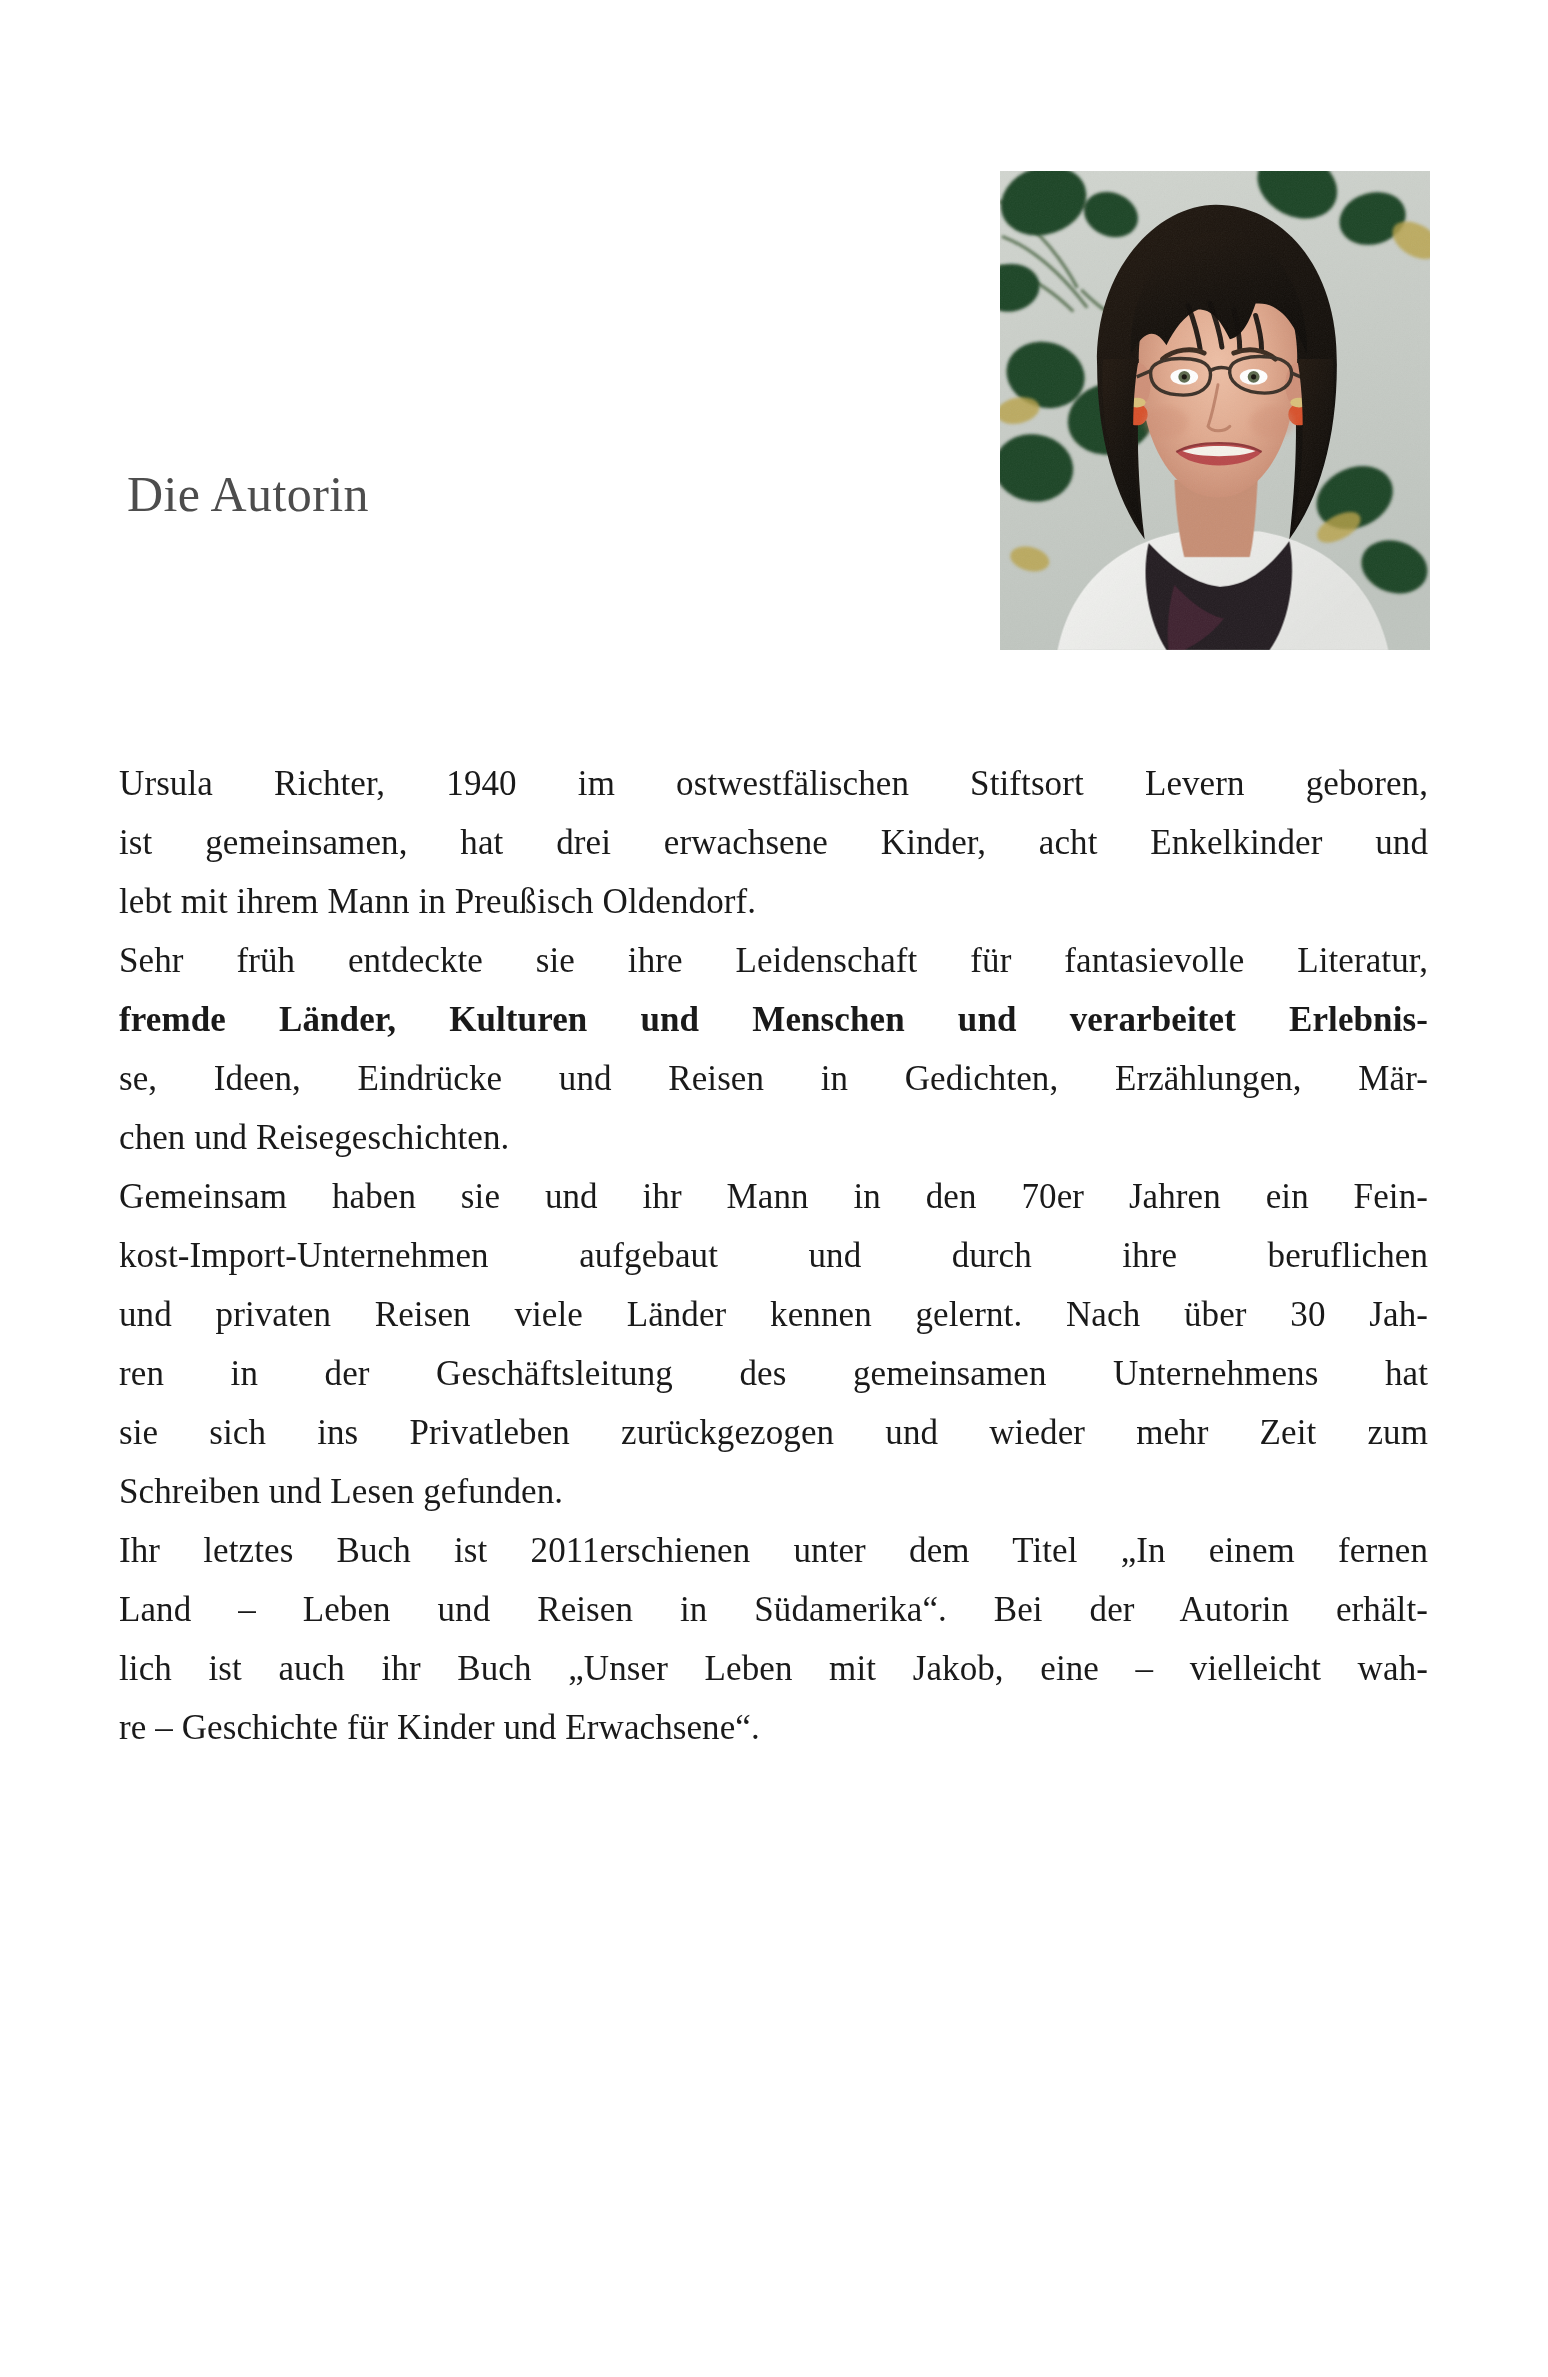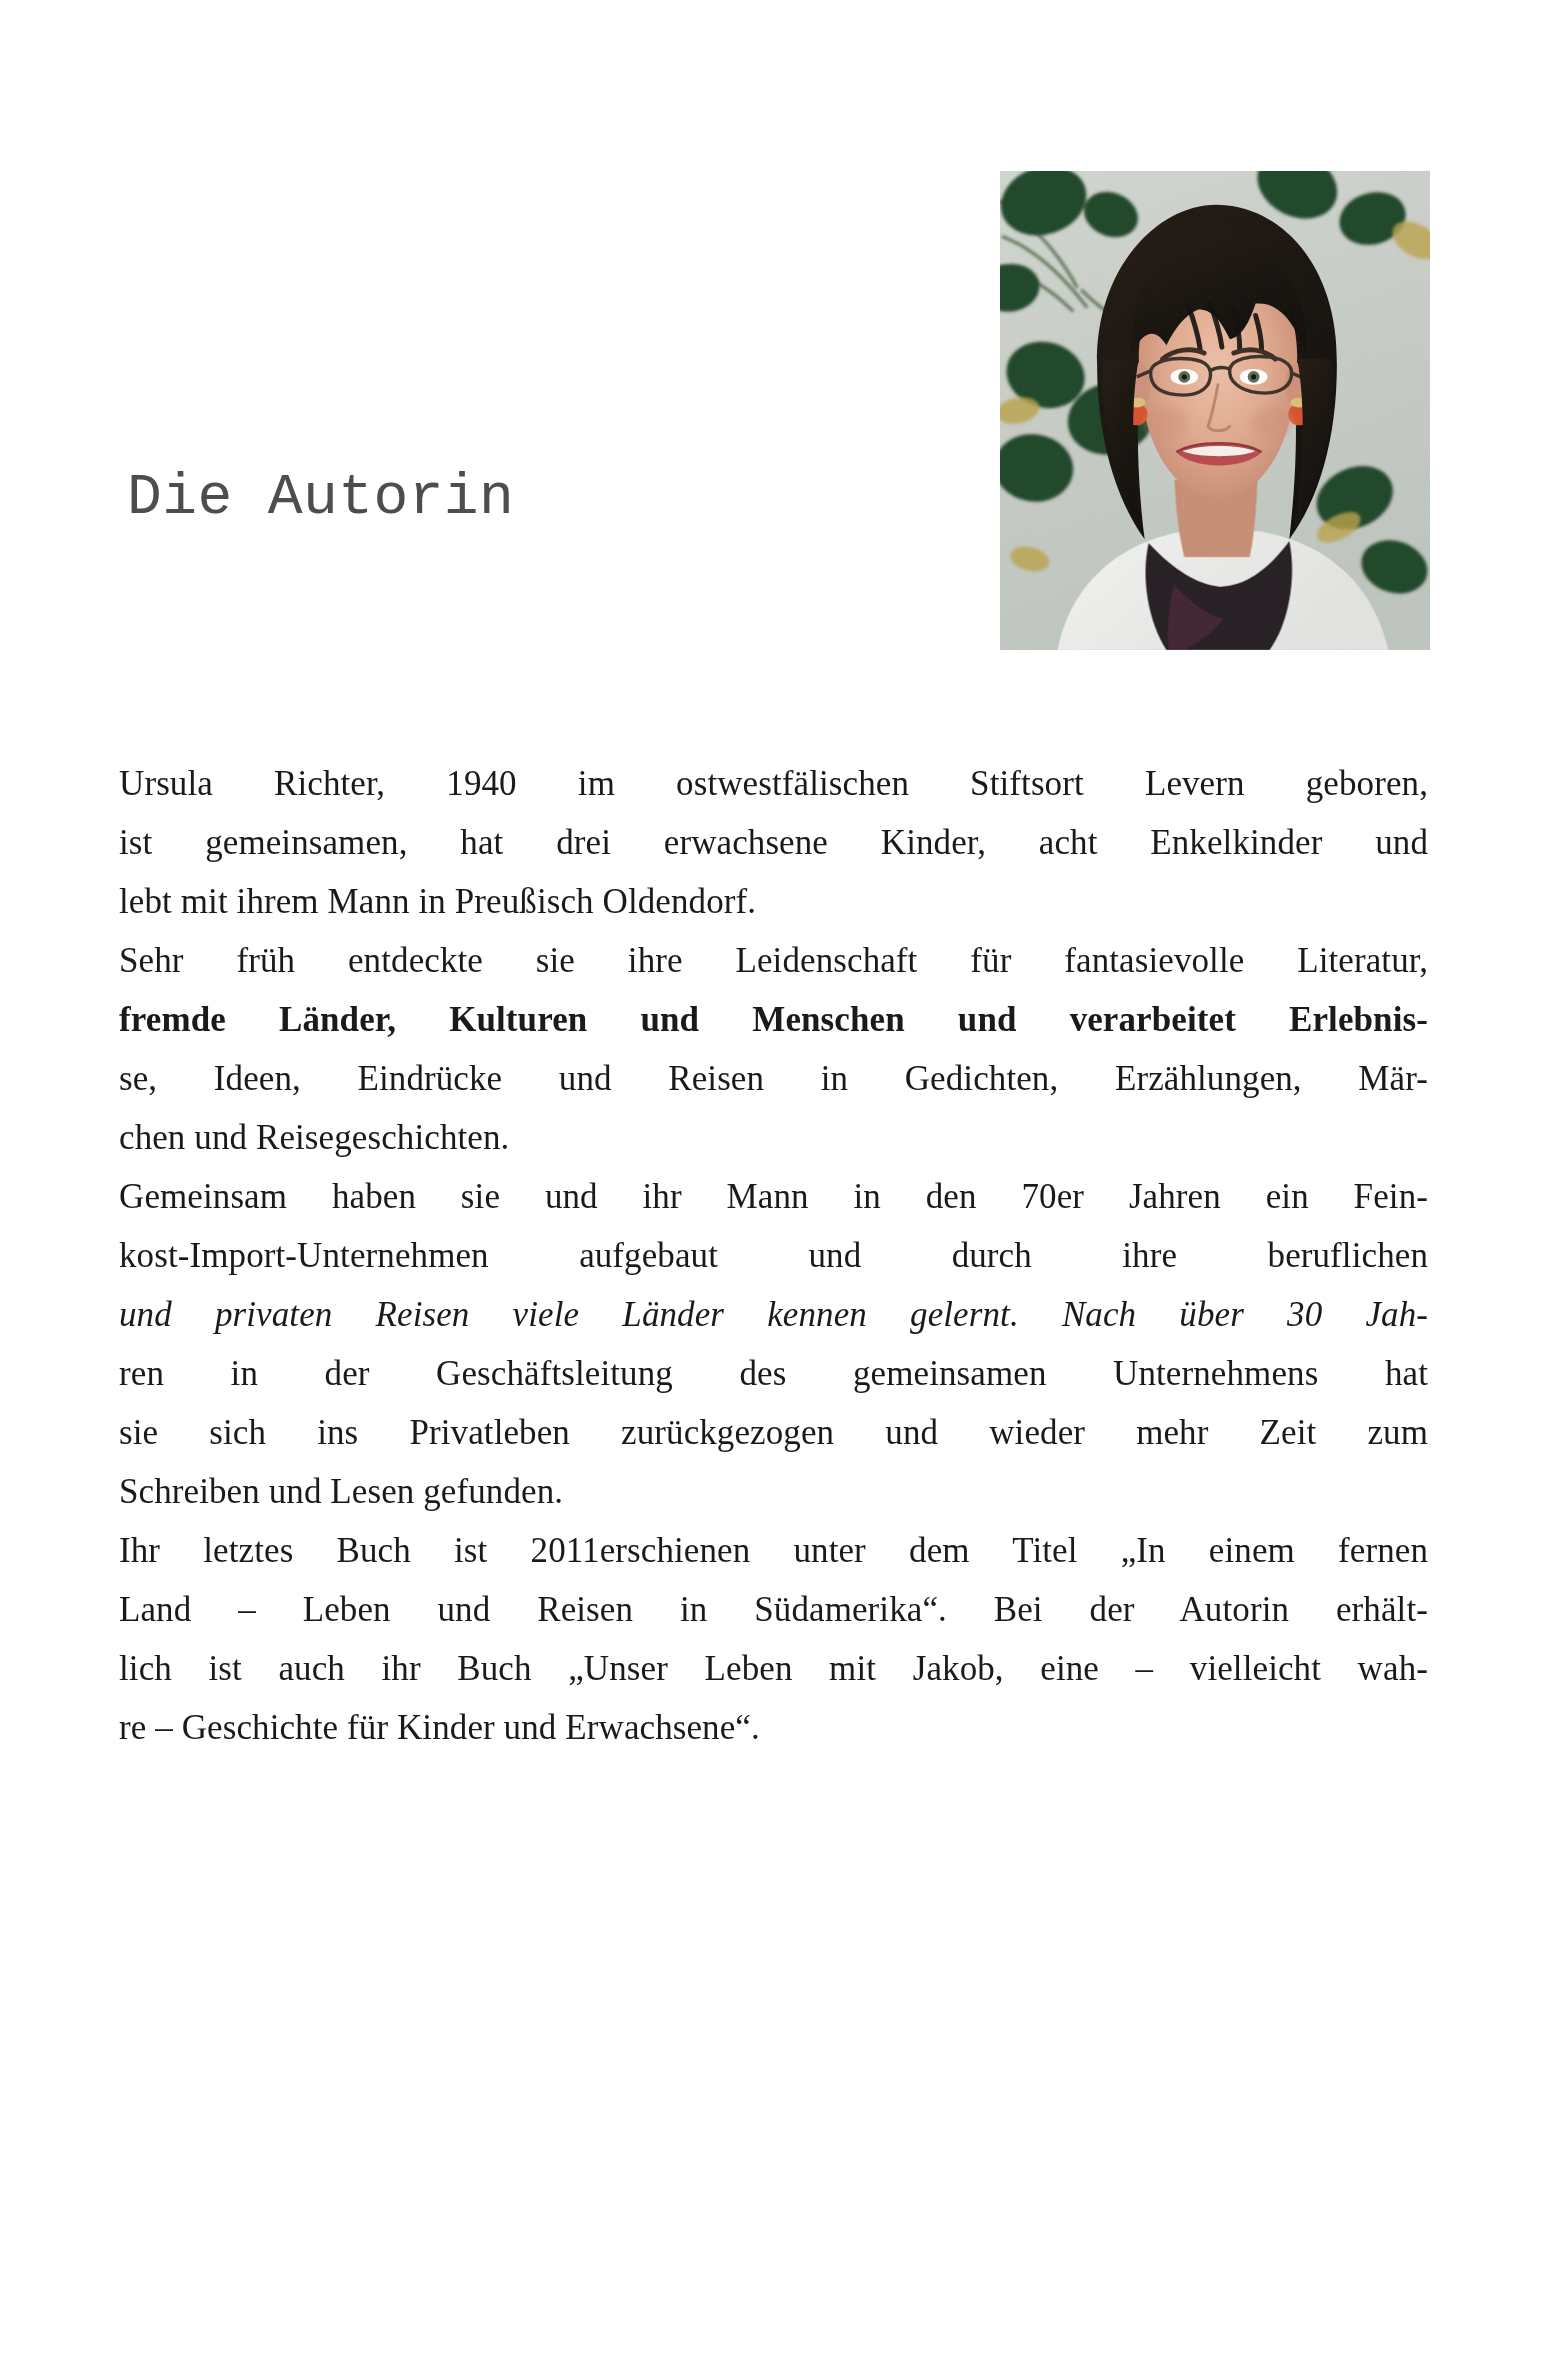--- a/index.html
+++ b/index.html
@@ -19,22 +19,22 @@
     position: absolute;
     inset: 0;
     background: #ffffff;
   }
 
   
   .page-title {
     position: absolute;
     left: 127px;
     top: 469px;
-    font-family: Liberation Mono, monospace;
-    font-size: 58px;
+    font-family: Liberation Serif, serif;
+    font-size: 50px;
     font-weight: 300;
     letter-spacing: 0.4px;
     color: #4d4d4d;
     line-height: 1;
     white-space: nowrap;
   }
 
   
   .author-photo {
     position: absolute;
@@ -70,21 +70,21 @@
     text-align-last: left;
   }
   
   .j-1  { word-spacing: 2.2px; }
   .j-2  { word-spacing: 3px; }
   .j-3  { word-spacing: 1.6px; }
   .j-4  { word-spacing: 1px; font-weight: bold; }
   .j-5  { word-spacing: 5.5px; }
   .j-6  { word-spacing: 7.1px; }
   .j-7  { word-spacing: 0.6px; }
-  .j-8  { word-spacing: 0.2px; font-style: italic; }
+  .j-8  { word-spacing: 0.2px; }
   .j-9  { word-spacing: 2.6px; }
   .j-10 { word-spacing: 4.2px; }
   .j-11 { word-spacing: 0.4px; }
   .j-12 { word-spacing: 1.2px; }
 </style>
 </head>
 <body>
 
 <div class="page">
 

